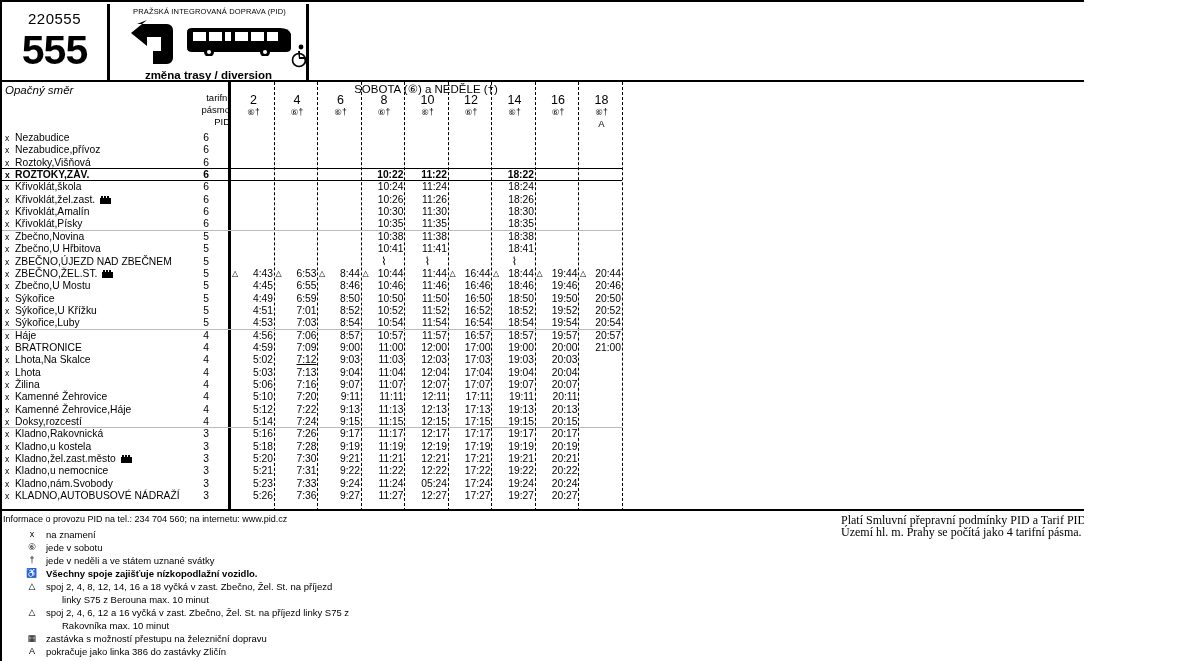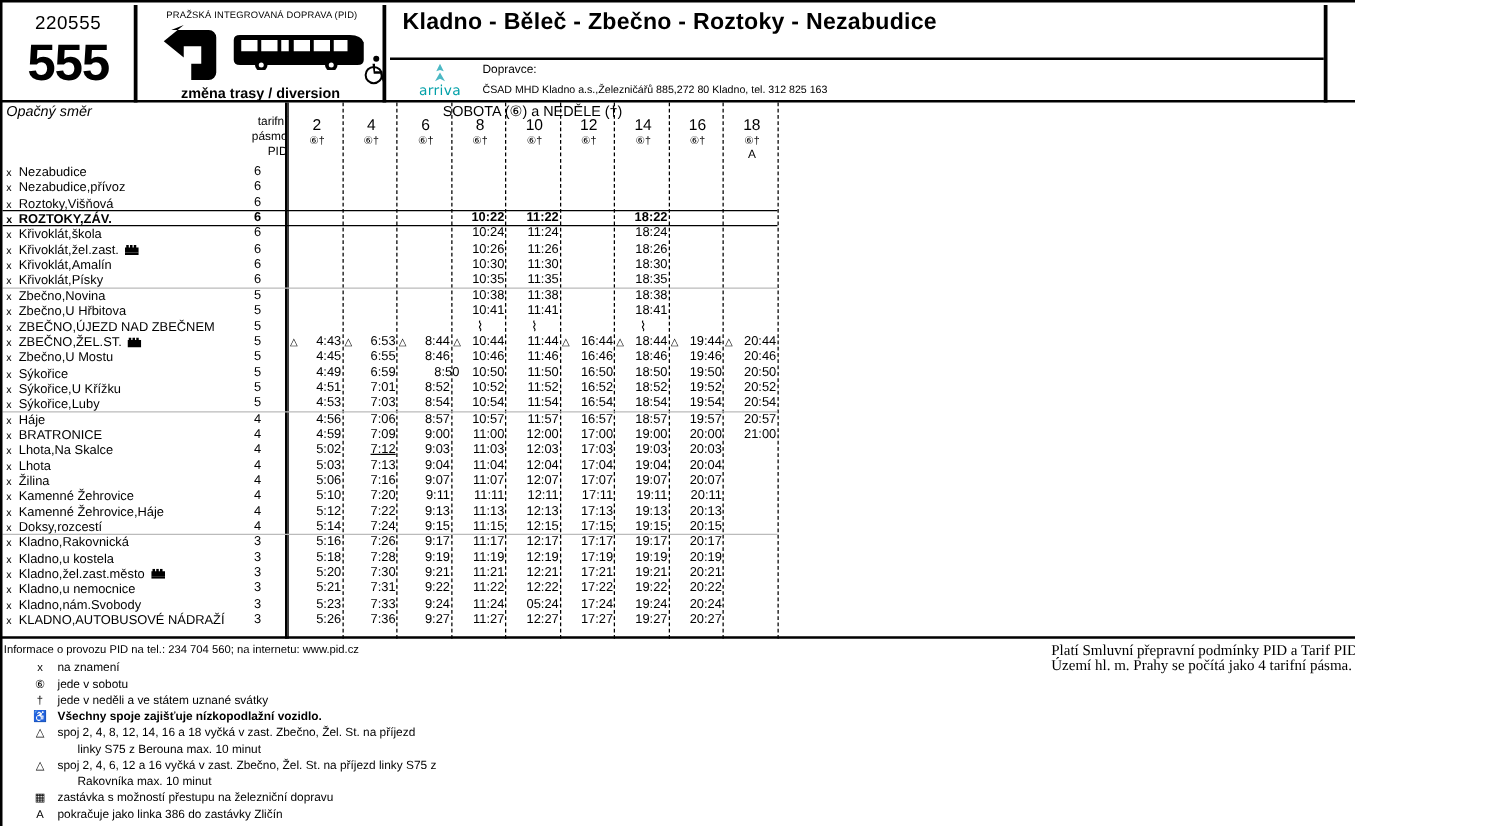--- a/index.html
+++ b/index.html
@@ -294,34 +294,20 @@
       <svg class="wheel-icon" viewBox="0 0 20 24">
         <circle cx="12" cy="3" r="2.4" fill="#000"></circle>
         <path d="M11 7 l0 6 l6 0 l0 2 l-7 0 l-1 -8 z" fill="#000"></path>
         <circle cx="10" cy="16" r="6.5" fill="none" stroke="#000" stroke-width="1.6"></circle>
         <path d="M16 15 l2 6" stroke="#000" stroke-width="1.6" fill="none"></path>
       </svg>
 
       <div class="diversion-text">změna trasy / diversion</div>
     </div>
 
-    <div class="titlebox">
-      <div class="route-title">Kladno - Běleč - Zbečno - Roztoky - Nezabudice</div>
-      <div class="title-sep"></div>
-
-      <div class="arriva-logo">
-        <svg width="18" height="16" viewBox="0 0 18 16">
-          <path d="M9 1 L12 7 L9 6 L6 7 Z M9 8 L13 15 L9 13 L5 15 Z" fill="#4bb8c4"></path>
-        </svg>
-        <div class="arriva-word">arriva</div>
-      </div>
-
-      <div class="carrier-label">Dopravce:</div>
-      <div class="carrier-text">ČSAD MHD Kladno a.s.,Železničářů 885,272 80 Kladno, tel. 312 825 163</div>
-    </div>
 
     <div class="validbox">
       <div class="valid-label">Platnost:</div>
       <div class="valid-date">21.6.2025</div>
     </div>
   </div>
 
   <div class="tablearea">
     <div class="opacny">Opačný směr</div>
 
@@ -508,21 +494,21 @@
           <div class="cell" style="left: 447.5px;">16:46</div>
           <div class="cell" style="left: 491px;">18:46</div>
           <div class="cell" style="left: 534.5px;">19:46</div>
           <div class="cell" style="left: 578px;">20:46</div>
         </div>
         <div class="row" style="top: 210.55px;">
           <div class="rowname"><span class="xmark">x</span><span>Sýkořice</span></div>
           <div class="zone">5</div>
           <div class="cell" style="left: 230px;">4:49</div>
           <div class="cell" style="left: 273.5px;">6:59</div>
-          <div class="cell" style="left: 336px; text-align: center;">8:50</div>
+          <div class="cell" style="left: 317px;">8:50</div>
           <div class="cell" style="left: 360.5px;">10:50</div>
           <div class="cell" style="left: 404px;">11:50</div>
           <div class="cell" style="left: 447.5px;">16:50</div>
           <div class="cell" style="left: 491px;">18:50</div>
           <div class="cell" style="left: 534.5px;">19:50</div>
           <div class="cell" style="left: 578px;">20:50</div>
         </div>
         <div class="row" style="top: 222.9px;">
           <div class="rowname"><span class="xmark">x</span><span>Sýkořice,U Křížku</span></div>
           <div class="zone">5</div>

